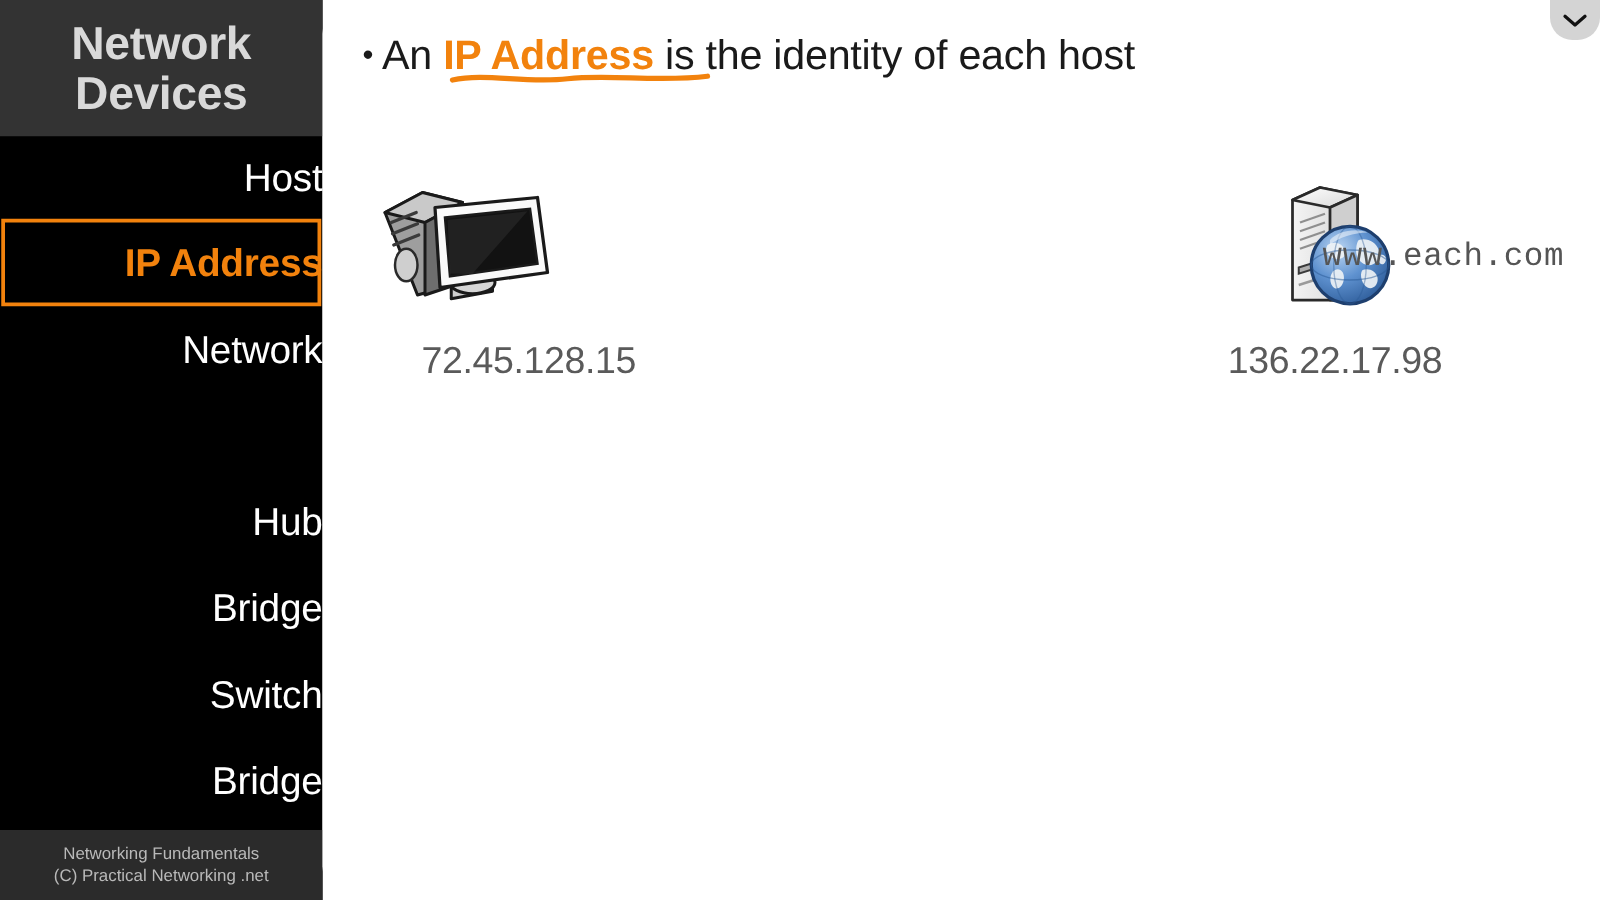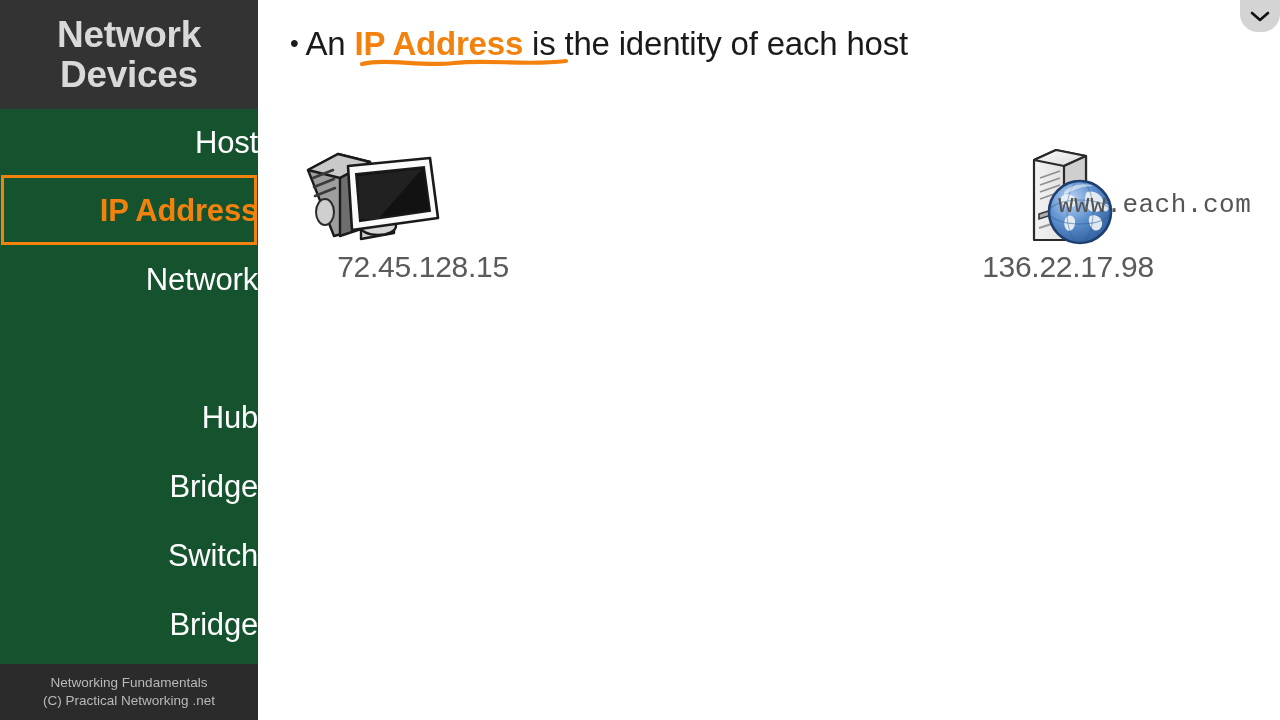--- a/index.html
+++ b/index.html
@@ -24,21 +24,21 @@
     background: #ffffff;
     overflow: hidden;
   }
 
   
   #sidebar {
     position: absolute;
     left: 0; top: 0;
     width: 258px;
     height: 720px;
-    background: #14532d;
+    background: #000000;
     padding-left: 41px;
   }
 
   #sidebar-header {
     position: absolute;
     left: 0; top: 0;
     width: 258px;
     height: 109px;
     background: #333333;
     display: flex;
@@ -155,20 +155,21 @@
 
   .dev-icon {
     position: relative;
     height: 110px;
   }
 
   .dev-label {
     font-size: 30px;
     color: #5a5a5a;
     letter-spacing: -0.3px;
+    margin-top: 22px;
   }
 
   #server-url {
     position: absolute;
     left: 800px;
     top: 190px;
     font-family: "Liberation Mono", monospace;
     font-size: 26px;
     color: #555555;
     letter-spacing: 0.5px;

